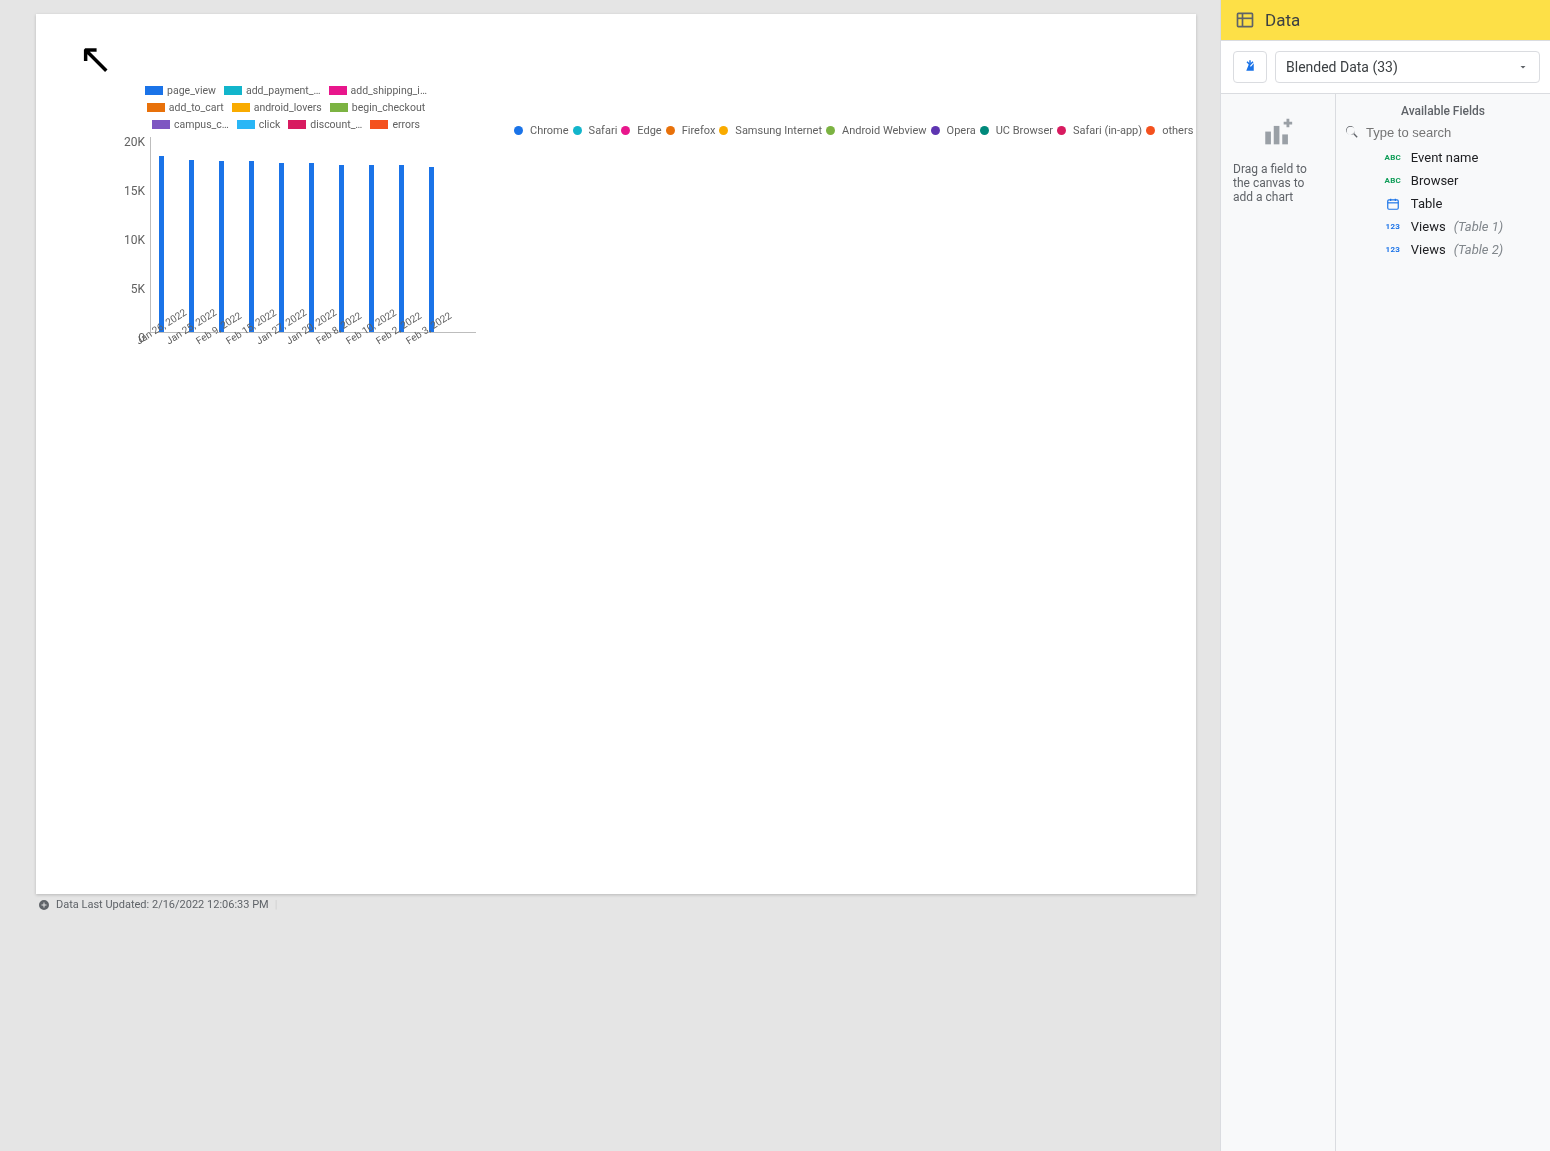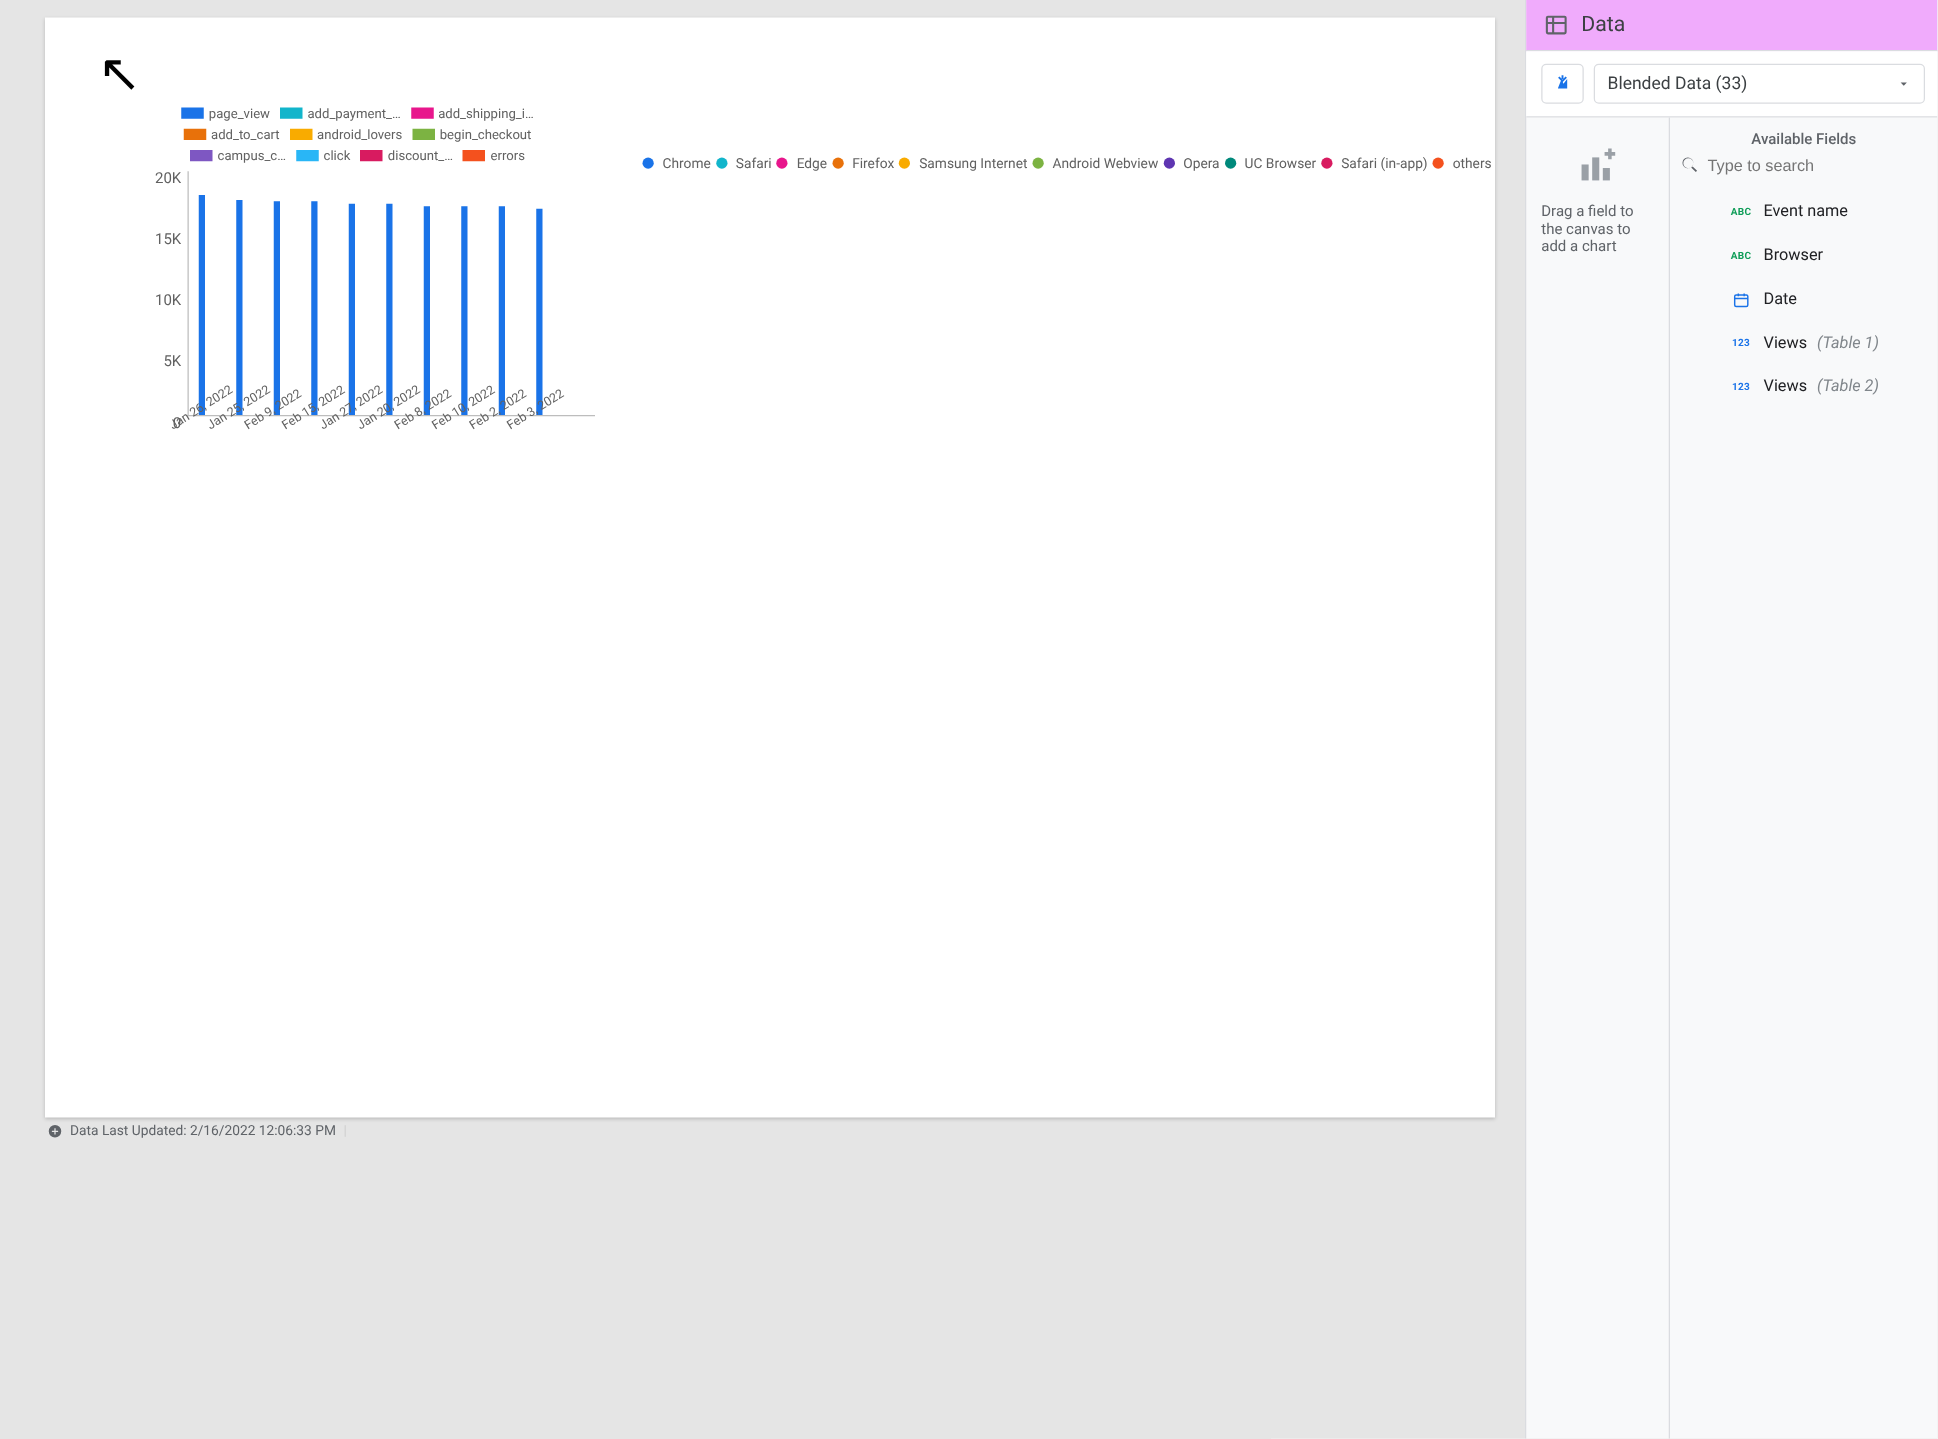--- a/index.html
+++ b/index.html
@@ -19,21 +19,21 @@
     top: 0; right: 0;
     width: 330px; height: 100%;
     background: #f8f9fa;
     border-left: 1px solid #dadce0;
     display: flex; flex-direction: column;
   }
   .sidebar-header {
     display: flex; align-items: center;
     gap: 10px; padding: 10px 14px;
     border-bottom: 1px solid #dadce0;
-    background: #f0abfc;
+    background: #fde047;
   }
   .sidebar-header-title { font-size: 17px; color: #3c4043; }
   .datasource-row {
     display: flex; align-items: stretch;
     gap: 8px; padding: 10px 10px 10px 12px;
     background: #fff;
     border-bottom: 1px solid #dadce0;
   }
   .blend-select {
     flex: 1;
@@ -64,21 +64,20 @@
     padding: 0 8px 6px;
   }
   .search-row input {
     flex:1; border:none; background:transparent;
     font-size:13px; color:#5f6368; outline:none;
   }
   .field-row {
     display:flex; align-items:center; gap:8px;
     padding: 4px 10px; font-size:13px;
     cursor: grab;
-    margin-top: 12px;
   }
   .type-badge {
     font-size: 8px; font-weight:700;
     width: 20px; text-align:center;
     letter-spacing: .3px;
   }
   .type-abc { color:#0f9d58; }
   .type-123 { color:#1a73e8; }
   .type-date svg { vertical-align:middle; }
   .field-label { color:#202124; }
@@ -337,21 +336,21 @@
             <span class="type-badge type-abc">ABC</span>
             <span class="field-label">Browser</span>
           </div>
           <div class="field-row">
             <span class="type-badge type-date"><svg width="14" height="14" viewBox="0 0 24 24">
                 <rect x="3" y="5" width="18" height="16" rx="2" fill="none" stroke="#1a73e8" stroke-width="2"></rect>
                 <line x1="3" y1="10" x2="21" y2="10" stroke="#1a73e8" stroke-width="2"></line>
                 <line x1="8" y1="3" x2="8" y2="7" stroke="#1a73e8" stroke-width="2"></line>
                 <line x1="16" y1="3" x2="16" y2="7" stroke="#1a73e8" stroke-width="2"></line>
               </svg></span>
-            <span class="field-label">Date</span>
+            <span class="field-label">Table</span>
           </div>
           <div class="field-row">
             <span class="type-badge type-123">123</span>
             <span class="field-label">Views</span>
             <span class="field-table">(Table 1)</span>
           </div>
           <div class="field-row">
             <span class="type-badge type-123">123</span>
             <span class="field-label">Views</span>
             <span class="field-table">(Table 2)</span>

